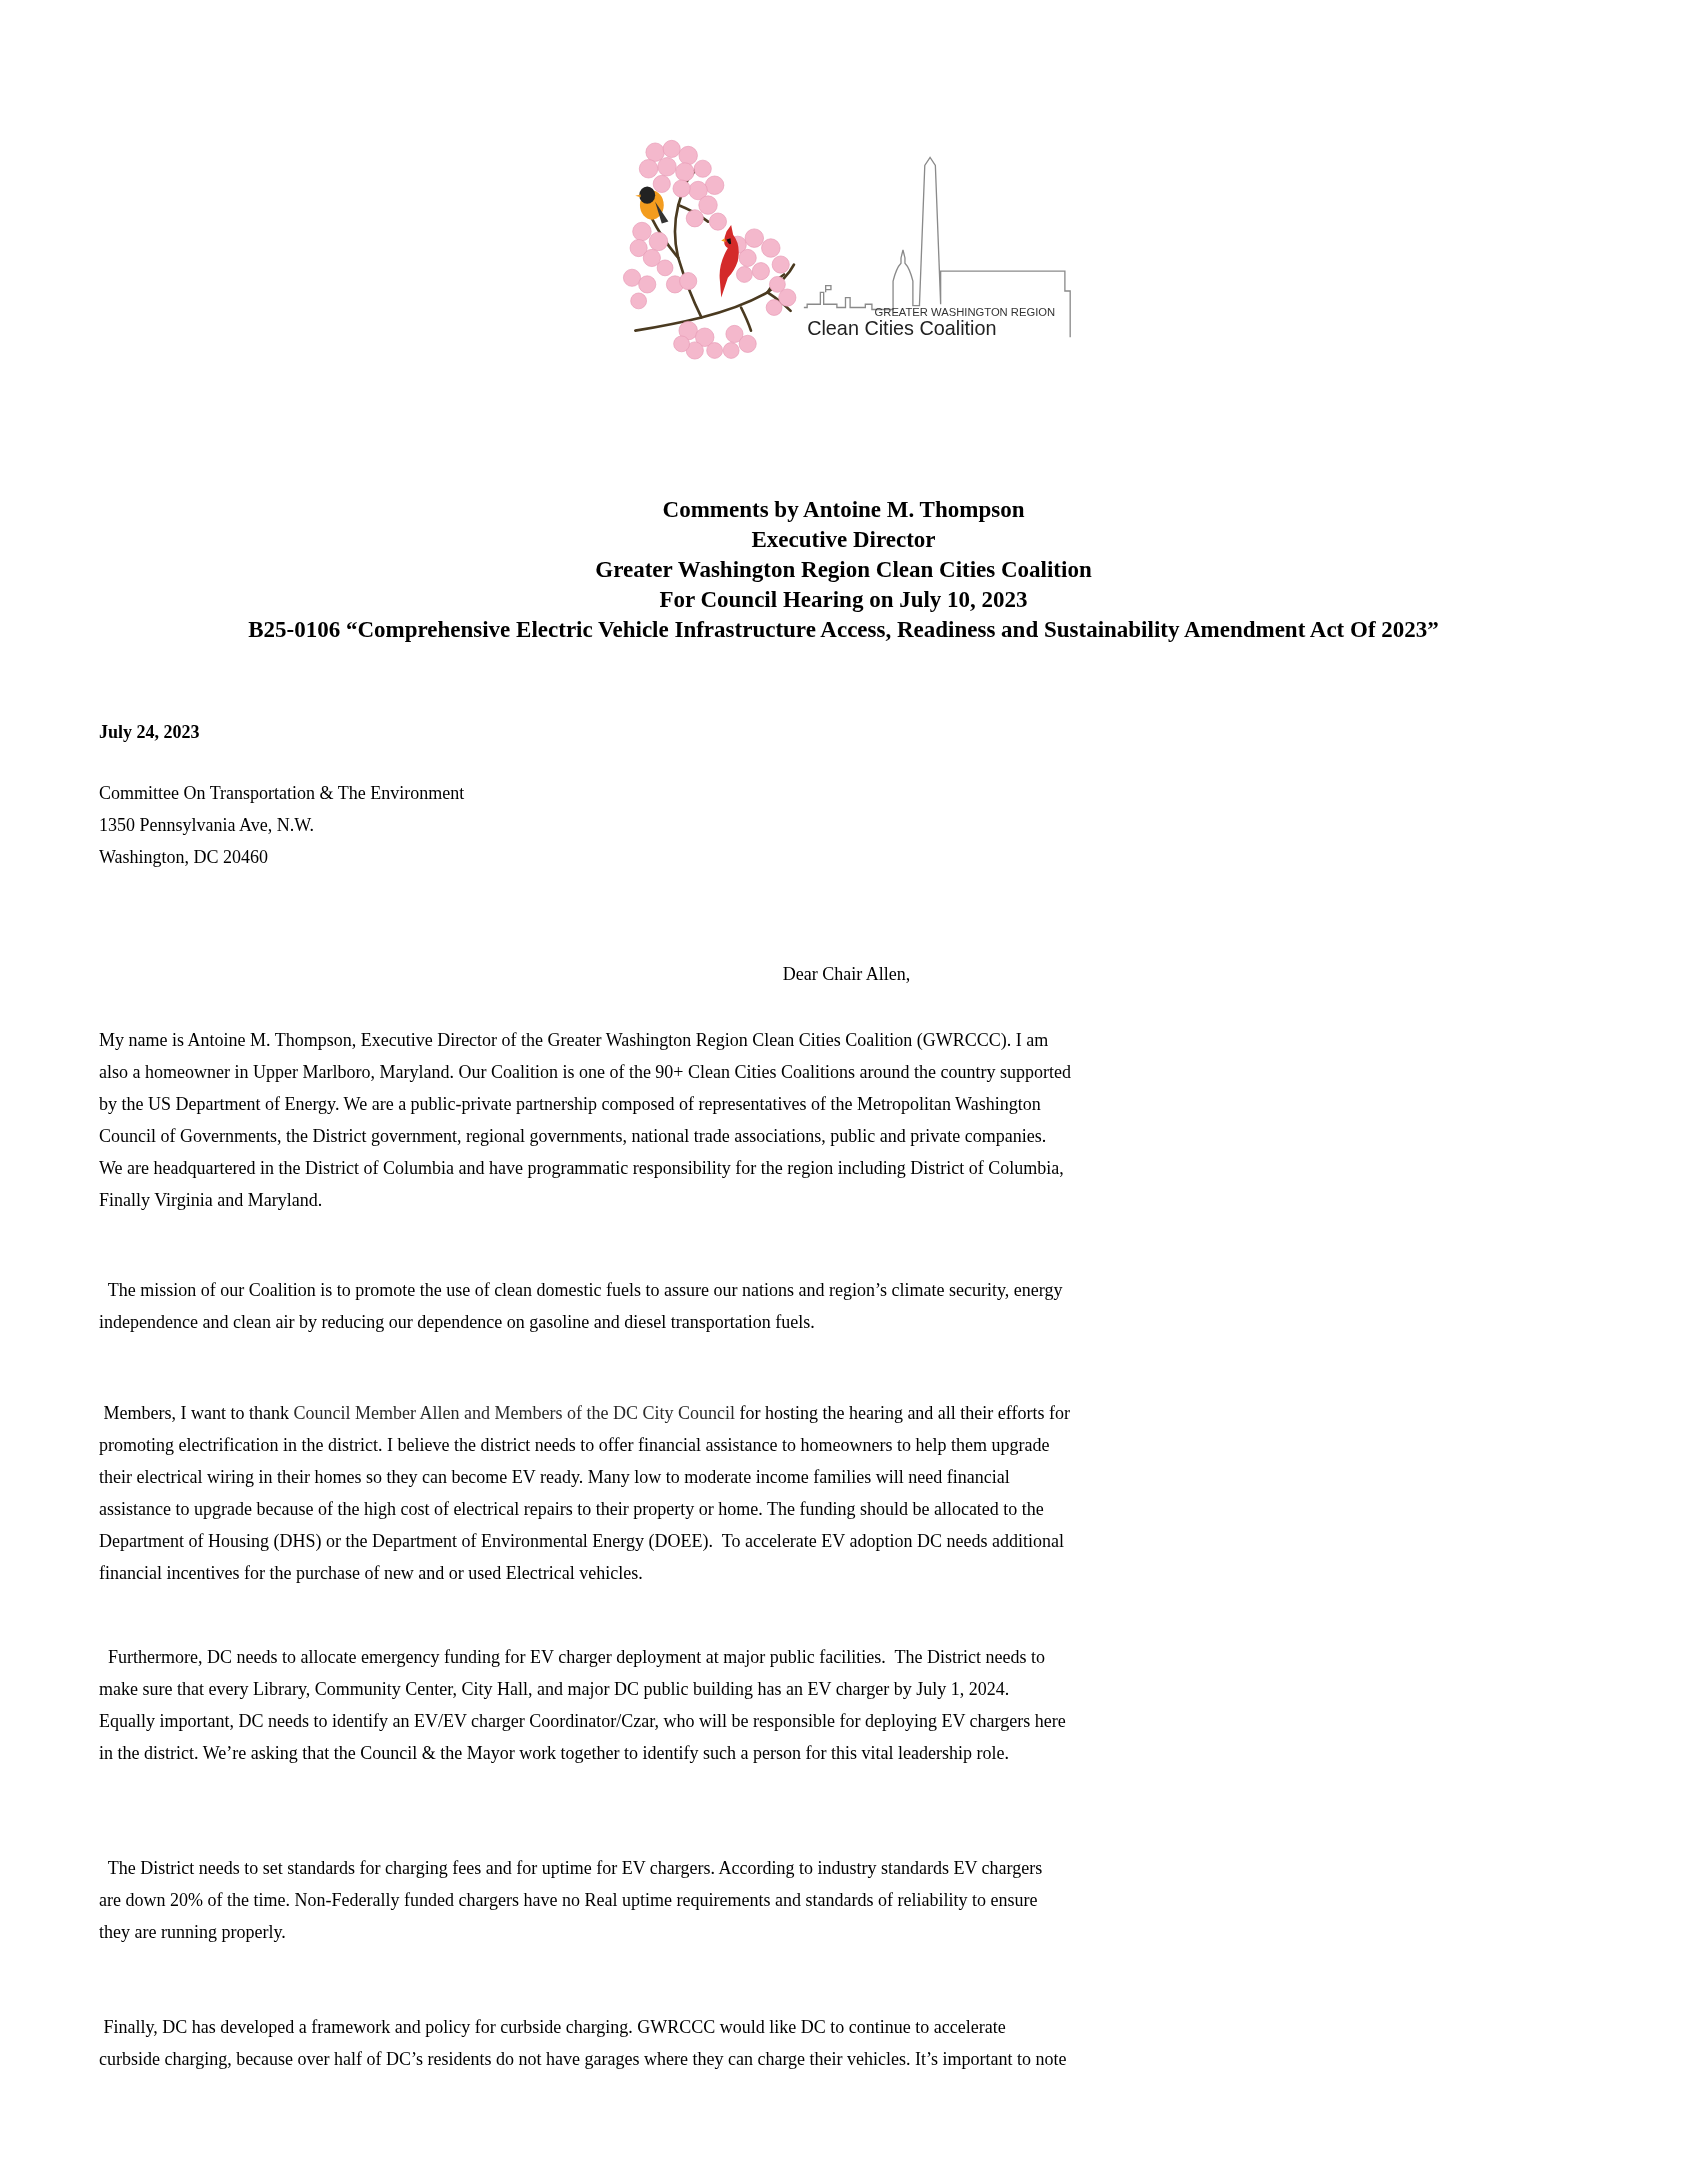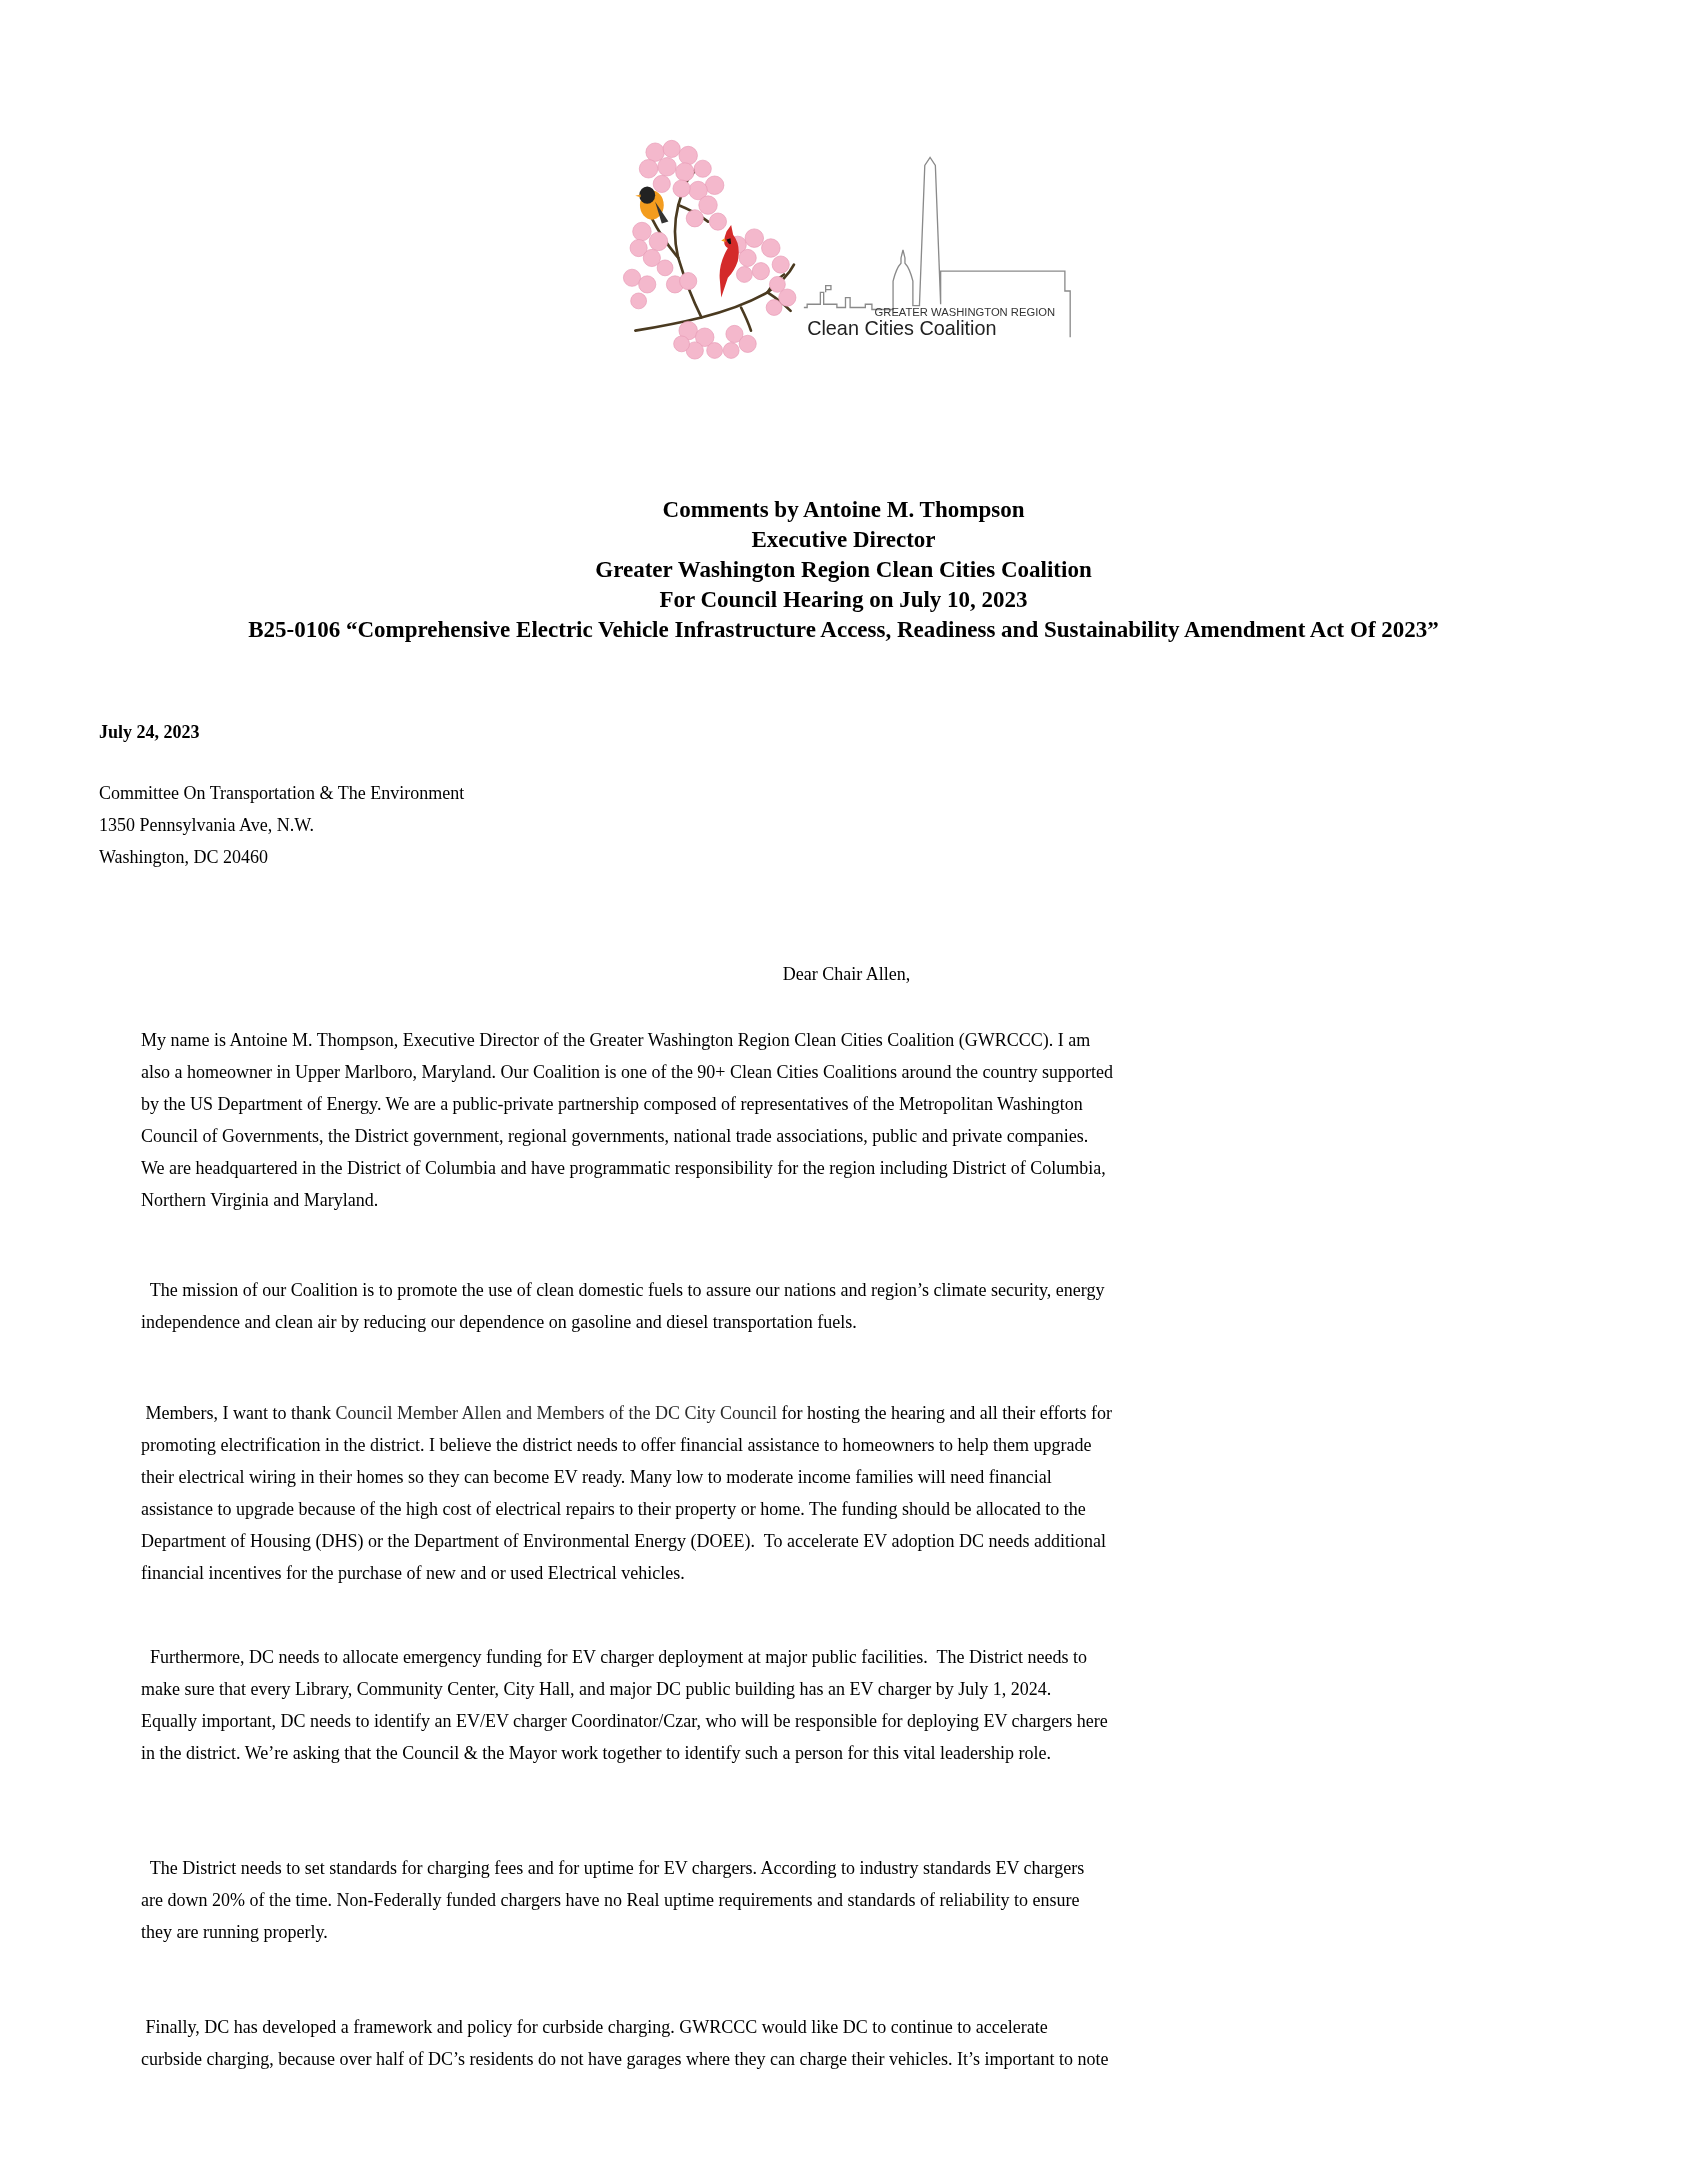--- a/index.html
+++ b/index.html
@@ -19,21 +19,21 @@
   .header div { white-space: nowrap; }
   .page-text {
     position: absolute; left: 99px; width: 1495px;
     font-size: 18px; line-height: 32px;
   }
   .date { top: 716px; font-weight: bold; }
   .address { top: 777px; }
   .address div, .salutation { white-space: nowrap; }
   .salutation { top: 958px; text-align: center; }
   .para { text-align: left; }
-  .para .ln { display: block; white-space: nowrap; margin-left: 42px; }
+  .para .ln { display: block; white-space: nowrap; }
   .p1 { top: 1024px; }
   .p2 { top: 1274px; }
   .p3 { top: 1397px; }
   .p4 { top: 1641px; }
   .p5 { top: 1852px; }
   .p6 { top: 2011px; }
   .gray { color: #2b2b2b; }
 </style>
 </head>
 <body>
@@ -136,21 +136,21 @@
 </div>
 
 <div class="page-text salutation">Dear Chair Allen,</div>
 
 <div class="page-text para p1">
   <span class="ln">My name is Antoine M. Thompson, Executive Director of the Greater Washington Region Clean Cities Coalition (GWRCCC). I am</span>
   <span class="ln">also a homeowner in Upper Marlboro, Maryland. Our Coalition is one of the 90+ Clean Cities Coalitions around the country supported</span>
   <span class="ln">by the US Department of Energy. We are a public-private partnership composed of representatives of the Metropolitan Washington</span>
   <span class="ln">Council of Governments, the District government, regional governments, national trade associations, public and private companies.</span>
   <span class="ln">We are headquartered in the District of Columbia and have programmatic responsibility for the region including District of Columbia,</span>
-  <span class="ln">Northern Virginia and Maryland.</span>
+  <span class="ln">Finally Virginia and Maryland.</span>
 </div>
 
 <div class="page-text para p2">
   <span class="ln" style="white-space:pre">  The mission of our Coalition is to promote the use of clean domestic fuels to assure our nations and region’s climate security, energy</span>
   <span class="ln">independence and clean air by reducing our dependence on gasoline and diesel transportation fuels.</span>
 </div>
 
 <div class="page-text para p3">
   <span class="ln" style="white-space:pre"><span> Members, I want to thank </span><span class="gray">Council Member Allen and Members of the DC City Council</span><span> for hosting the hearing and all their efforts for</span></span>
   <span class="ln">promoting electrification in the district. I believe the district needs to offer financial assistance to homeowners to help them upgrade</span>

